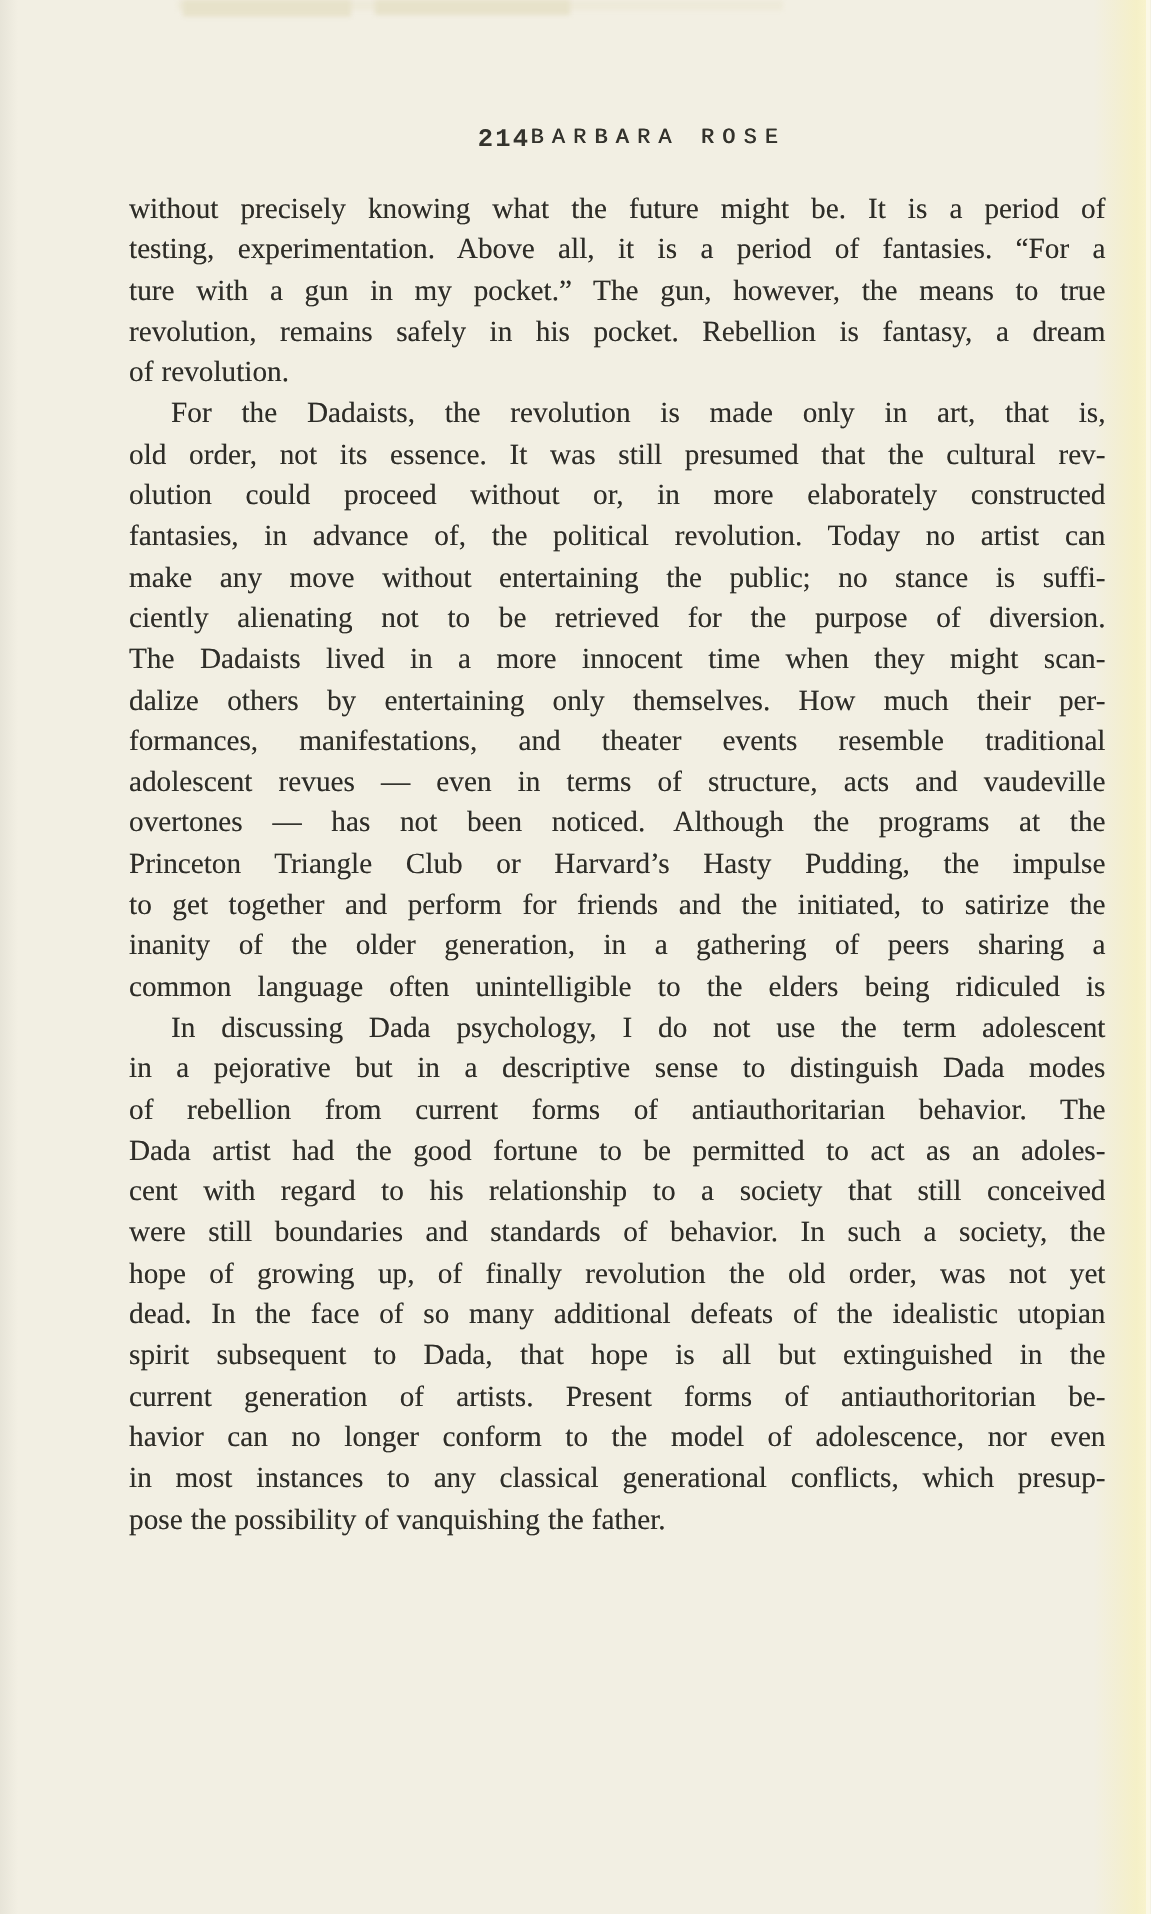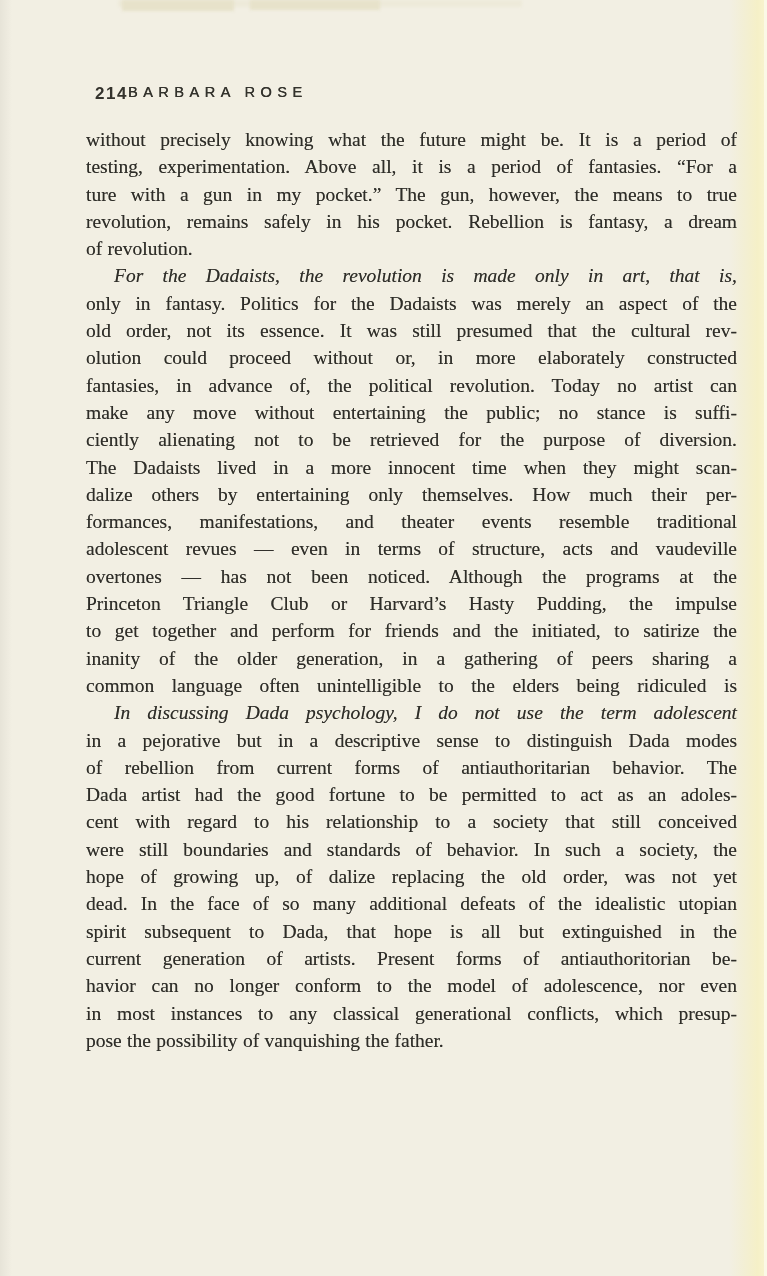--- a/index.html
+++ b/index.html
@@ -29,22 +29,22 @@
   .edge-right-rim {
     position: absolute; top: 0; bottom: 0; right: 0; width: 3px;
     background: rgba(252,251,242,0.65);
   }
   .edge-left {
     position: absolute; top: 0; bottom: 0; left: 0; width: 12px;
     background: linear-gradient(to right, rgba(190,188,176,0.22), rgba(190,188,176,0));
   }
   .page-header {
     position: absolute; left: 86px; top: 84px; width: 656px;
-    display: flex; justify-content: flex-start; align-items: flex-start;
-    font-family: Liberation Sans, sans-serif;
+    display: flex; justify-content: center; align-items: flex-start;
+    font-family: Liberation Mono, monospace;
     color: var(--header_ink, #34332d);
   }
   .page-number {
     font-size: 17px; font-weight: 700; letter-spacing: 1.5px;
     padding-left: 9px;
   }
   .running-head {
     font-size: 14.5px; font-weight: 400; letter-spacing: 5.5px;
     margin-right: -5.5px;
     text-shadow: 0.4px 0 0 currentColor;
@@ -52,21 +52,21 @@
   }
   .text-block {
     position: absolute; left: 86px; top: 126px; width: 651px;
     font-size: 19.5px; line-height: 27.3px;
     color: var(--ink, #2e2d28);
     word-spacing: 0.5px;
     text-shadow: 0 0 0.3px rgba(46,45,40,0.55);
   }
   .jline { text-align: justify; text-align-last: justify; white-space: normal; }
   .jline.last { text-align-last: left; }
-  .jline.indent { padding-left: 28px; font-style: italic; }
+  .jline.indent { padding-left: 28px; }
 </style>
 </head>
 <body style="--paper: #f2efe3; --ink: #2e2d28; --header_ink: #34332d; --scan_band: #e7e2ca; --right_edge_tint: #f6f0be;">
 
 <div>
   <div class="scan-band band-c"></div>
   <div class="scan-band band-a"></div>
   <div class="scan-band band-b"></div>
   <div class="edge-right"></div>
   <div class="edge-right-rim"></div>
@@ -77,42 +77,41 @@
     <span class="running-head">BARBARA ROSE</span>
   </div>
 
   <div class="text-block">
       <div class="jline">without precisely knowing what the future might be. It is a period of</div>
       <div class="jline">testing, experimentation. Above all, it is a period of fantasies. “For a</div>
       <div class="jline">ture with a gun in my pocket.” The gun, however, the means to true</div>
       <div class="jline">revolution, remains safely in his pocket. Rebellion is fantasy, a dream</div>
       <div class="jline last">of revolution.</div>
       <div class="jline indent">For the Dadaists, the revolution is made only in art, that is,</div>
-      <div class="jline">only in fantasy. Politics for the Dadaists was merely an aspect of the</div>
       <div class="jline">old order, not its essence. It was still presumed that the cultural rev-</div>
       <div class="jline">olution could proceed without or, in more elaborately constructed</div>
       <div class="jline">fantasies, in advance of, the political revolution. Today no artist can</div>
       <div class="jline">make any move without entertaining the public; no stance is suffi-</div>
       <div class="jline">ciently alienating not to be retrieved for the purpose of diversion.</div>
       <div class="jline">The Dadaists lived in a more innocent time when they might scan-</div>
       <div class="jline">dalize others by entertaining only themselves. How much their per-</div>
       <div class="jline">formances, manifestations, and theater events resemble traditional</div>
       <div class="jline">adolescent revues — even in terms of structure, acts and vaudeville</div>
       <div class="jline">overtones — has not been noticed. Although the programs at the</div>
       <div class="jline">Princeton Triangle Club or Harvard’s Hasty Pudding, the impulse</div>
       <div class="jline">to get together and perform for friends and the initiated, to satirize the</div>
       <div class="jline">inanity of the older generation, in a gathering of peers sharing a</div>
       <div class="jline">common language often unintelligible to the elders being ridiculed is</div>
       <div class="jline indent">In discussing Dada psychology, I do not use the term adolescent</div>
       <div class="jline">in a pejorative but in a descriptive sense to distinguish Dada modes</div>
       <div class="jline">of rebellion from current forms of antiauthoritarian behavior. The</div>
       <div class="jline">Dada artist had the good fortune to be permitted to act as an adoles-</div>
       <div class="jline">cent with regard to his relationship to a society that still conceived</div>
       <div class="jline">were still boundaries and standards of behavior. In such a society, the</div>
-      <div class="jline">hope of growing up, of dalize replacing the old order, was not yet</div>
+      <div class="jline">hope of growing up, of finally revolution the old order, was not yet</div>
       <div class="jline">dead. In the face of so many additional defeats of the idealistic utopian</div>
       <div class="jline">spirit subsequent to Dada, that hope is all but extinguished in the</div>
       <div class="jline">current generation of artists. Present forms of antiauthoritorian be-</div>
       <div class="jline">havior can no longer conform to the model of adolescence, nor even</div>
       <div class="jline">in most instances to any classical generational conflicts, which presup-</div>
       <div class="jline last">pose the possibility of vanquishing the father.</div>
     </div>
 </div>
 
 </body></html>

